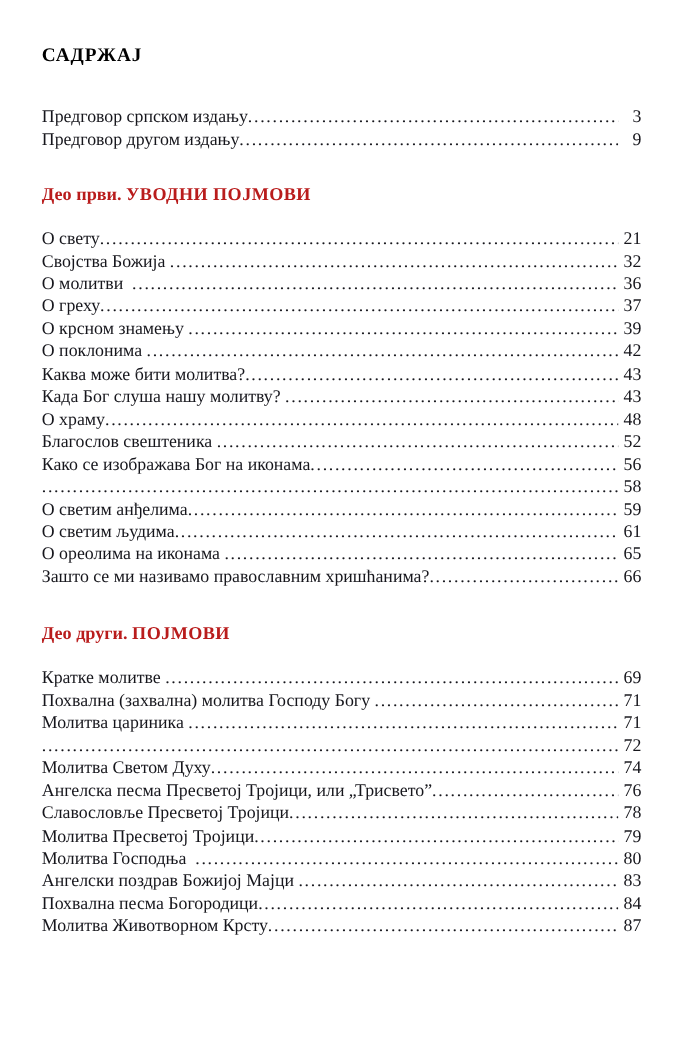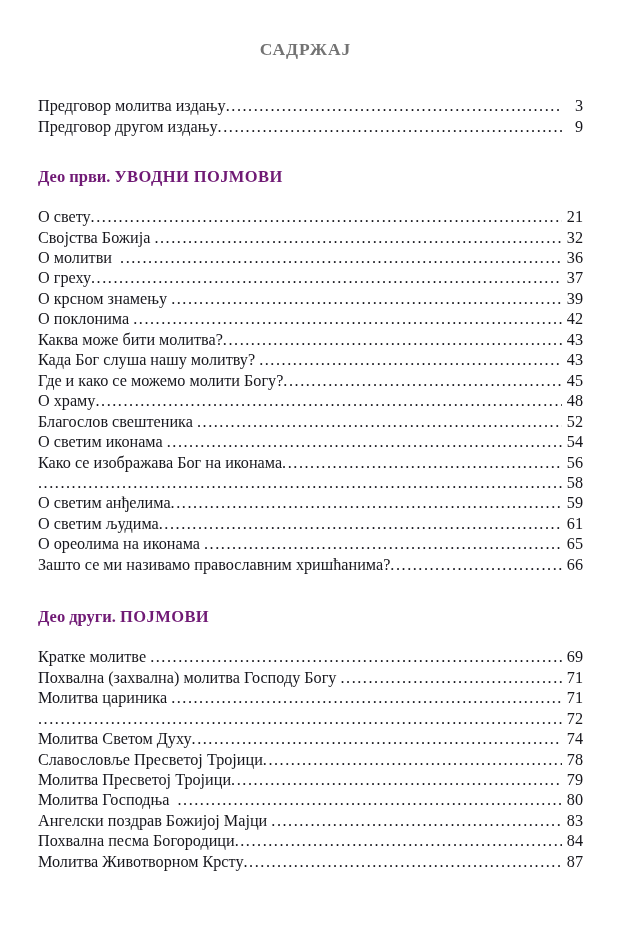--- a/index.html
+++ b/index.html
@@ -17,44 +17,43 @@
   }
   .page {
     position: relative;
     width: 621px;
     height: 948px;
     box-sizing: border-box;
     padding: 0 38px;
   }
 
   .toc-title {
-    text-align: center;
     font-size: 17.5px;
     font-weight: bold;
     letter-spacing: 0.9px;
     margin: 0;
     padding-top: 40px;
     padding-right: 10px;
     line-height: 1.1;
-    color: #737373;
+    color: #000000;
   }
 
   .block {
     margin: 0;
     padding: 0;
     list-style: none;
   }
   .block.first-block { margin-top: 37px; }
   .block.part-block  { margin-top: 20px; }
 
   .part-heading {
     font-size: 16.5px;
     font-weight: bold;
     line-height: 1.15;
-    color: #701a75;
+    color: #b91c1c;
     white-space: nowrap;
   }
   .part-heading .part-label { }
   .part-heading .part-name { letter-spacing: 0.4px; }
   .heading-gap-one { height: 31px; }
   .heading-gap-two { height: 33px; }
 
   .toc-row {
     display: flex;
     align-items: baseline;
@@ -88,21 +87,21 @@
 </style>
 </head>
 <body>
 
 <div class="page">
 
   <div class="toc-title">САДРЖАЈ</div>
 
   <div class="block first-block">
       <div class="toc-row">
-        <span class="toc-label">Предговор молитва издању</span>
+        <span class="toc-label">Предговор српском издању</span>
         <span class="toc-leader"></span>
         <span class="toc-page">3</span>
       </div>
       <div class="toc-row">
         <span class="toc-label">Предговор другом издању</span>
         <span class="toc-leader"></span>
         <span class="toc-page">9</span>
       </div>
     </div>
 
@@ -143,39 +142,29 @@
         <div class="toc-row">
           <span class="toc-label">Каква може бити молитва?</span>
           <span class="toc-leader"></span>
           <span class="toc-page">43</span>
         </div>
         <div class="toc-row sp-before-leader">
           <span class="toc-label">Када Бог слуша нашу молитву?</span>
           <span class="toc-leader"></span>
           <span class="toc-page">43</span>
         </div>
-        <div class="toc-row sp-after-leader">
-          <span class="toc-label">Где и како се можемо молити Богу?</span>
-          <span class="toc-leader"></span>
-          <span class="toc-page">45</span>
-        </div>
         <div class="toc-row">
           <span class="toc-label">О храму</span>
           <span class="toc-leader"></span>
           <span class="toc-page">48</span>
         </div>
         <div class="toc-row sp-before-leader">
           <span class="toc-label">Благослов свештеника</span>
           <span class="toc-leader"></span>
           <span class="toc-page">52</span>
-        </div>
-        <div class="toc-row sp-before-leader">
-          <span class="toc-label">О светим иконама</span>
-          <span class="toc-leader"></span>
-          <span class="toc-page">54</span>
         </div>
         <div class="toc-row sp-after-leader">
           <span class="toc-label">Како се изображава Бог на иконама</span>
           <span class="toc-leader"></span>
           <span class="toc-page">56</span>
         </div>
         <div class="toc-row sp-wide">
           <span class="toc-leader"></span>
           <span class="toc-page">58</span>
         </div>
@@ -221,20 +210,25 @@
         <div class="toc-row sp-before-leader">
           <span class="toc-leader"></span>
           <span class="toc-page">72</span>
         </div>
         <div class="toc-row sp-after-leader">
           <span class="toc-label">Молитва Светом Духу</span>
           <span class="toc-leader"></span>
           <span class="toc-page">74</span>
         </div>
         <div class="toc-row sp-after-leader">
+          <span class="toc-label">Ангелска песма Пресветој Тројици, или  „Трисвето”</span>
+          <span class="toc-leader"></span>
+          <span class="toc-page">76</span>
+        </div>
+        <div class="toc-row sp-after-leader">
           <span class="toc-label">Славословље Пресветој Тројици</span>
           <span class="toc-leader"></span>
           <span class="toc-page">78</span>
         </div>
         <div class="toc-row sp-after-leader">
           <span class="toc-label">Молитва Пресветој Тројици</span>
           <span class="toc-leader"></span>
           <span class="toc-page">79</span>
         </div>
         <div class="toc-row sp-wide">

